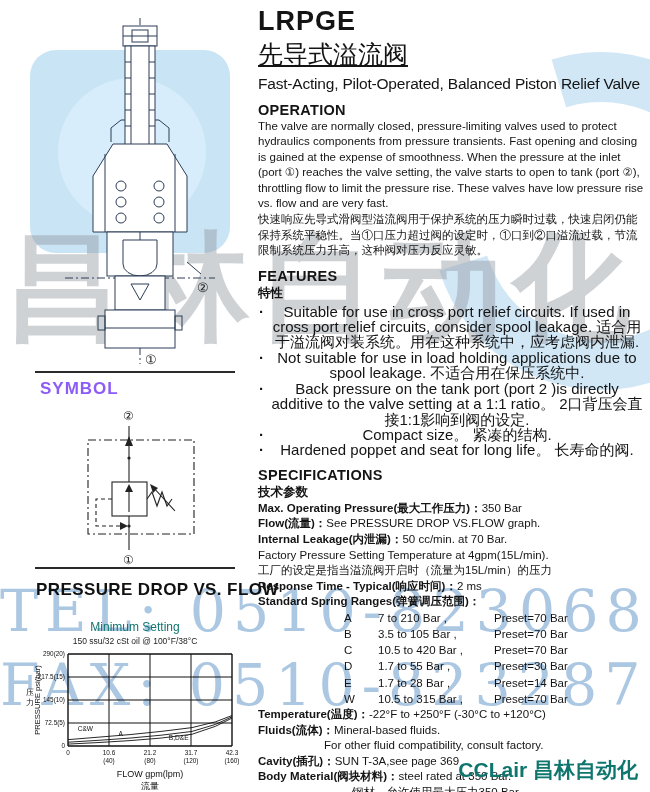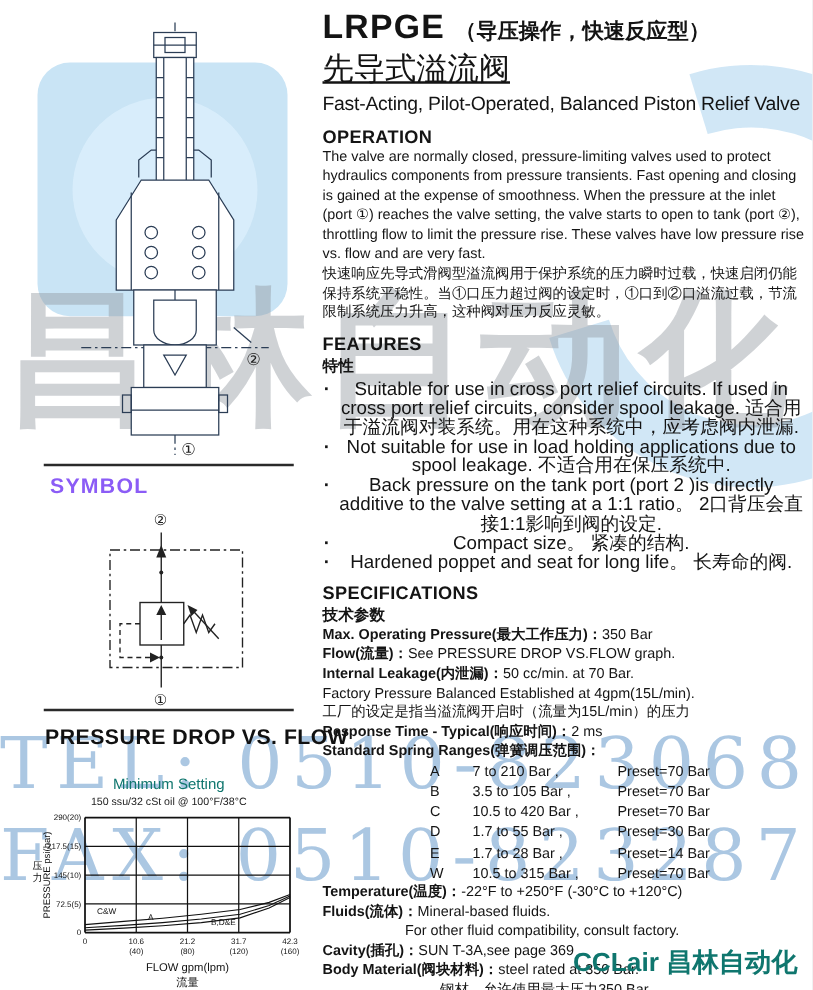--- a/index.html
+++ b/index.html
@@ -201,21 +201,20 @@
         <text x="126" y="141" text-anchor="middle" font-size="9">流量</text>
         <text x="16" y="52" text-anchor="middle" font-size="7.6" transform="rotate(-90 16 52)">PRESSURE  psi(bar)</text>
         <text x="2" y="47" font-size="8">压</text>
         <text x="2" y="57" font-size="8">力</text>
       </svg>
   </div>
 
   <div class="rcol">
     <div class="title-row">
       <span class="model">LRPGE</span>
-      <span class="model-suffix">（导压操作，快速反应型）</span>
     </div>
     <div class="title-cn">先导式溢流阀</div>
     <div class="title-en">Fast-Acting, Pilot-Operated, Balanced Piston Relief Valve</div>
 
     <div class="sec-heading">OPERATION</div>
     <div class="body-text">The valve are normally closed, pressure-limiting valves used to protect hydraulics components from pressure transients. Fast opening and closing is gained at the expense of smoothness. When the pressure at the inlet (port ①) reaches the valve setting, the valve starts to open to tank (port ②), throttling flow to limit the pressure rise. These valves have low pressure rise vs. flow and are very fast.</div>
     <div class="body-text">快速响应先导式滑阀型溢流阀用于保护系统的压力瞬时过载，快速启闭仍能保持系统平稳性。当①口压力超过阀的设定时，①口到②口溢流过载，节流限制系统压力升高，这种阀对压力反应灵敏。</div>
 
     <div class="sec-heading">FEATURES</div>
     <div class="sec-heading-cn">特性</div>
@@ -232,21 +231,21 @@
 
     <div class="spec-line">
       <span class="b">Max. Operating Pressure(最大工作压力)：</span><span>350 Bar</span>
     </div>
     <div class="spec-line">
       <span class="b">Flow(流量)：</span><span>See PRESSURE DROP VS.FLOW graph.</span>
     </div>
     <div class="spec-line">
       <span class="b">Internal Leakage(内泄漏)：</span><span>50 cc/min. at 70 Bar.</span>
     </div>
-    <div class="spec-line">Factory Pressure Balanced Established at 4gpm(15L/min).</div>
+    <div class="spec-line">Factory Pressure Setting Temperature at 4gpm(15L/min).</div>
     <div class="spec-line">工厂的设定是指当溢流阀开启时（流量为15L/min）的压力</div>
     <div class="spec-line">
       <span class="b">Response Time - Typical(响应时间)：</span><span>2 ms</span>
     </div>
     <div class="spec-line">
       <span class="b">Standard Spring Ranges(弹簧调压范围)：</span>
     </div>
 
     <div>
       <div class="spring-row">

